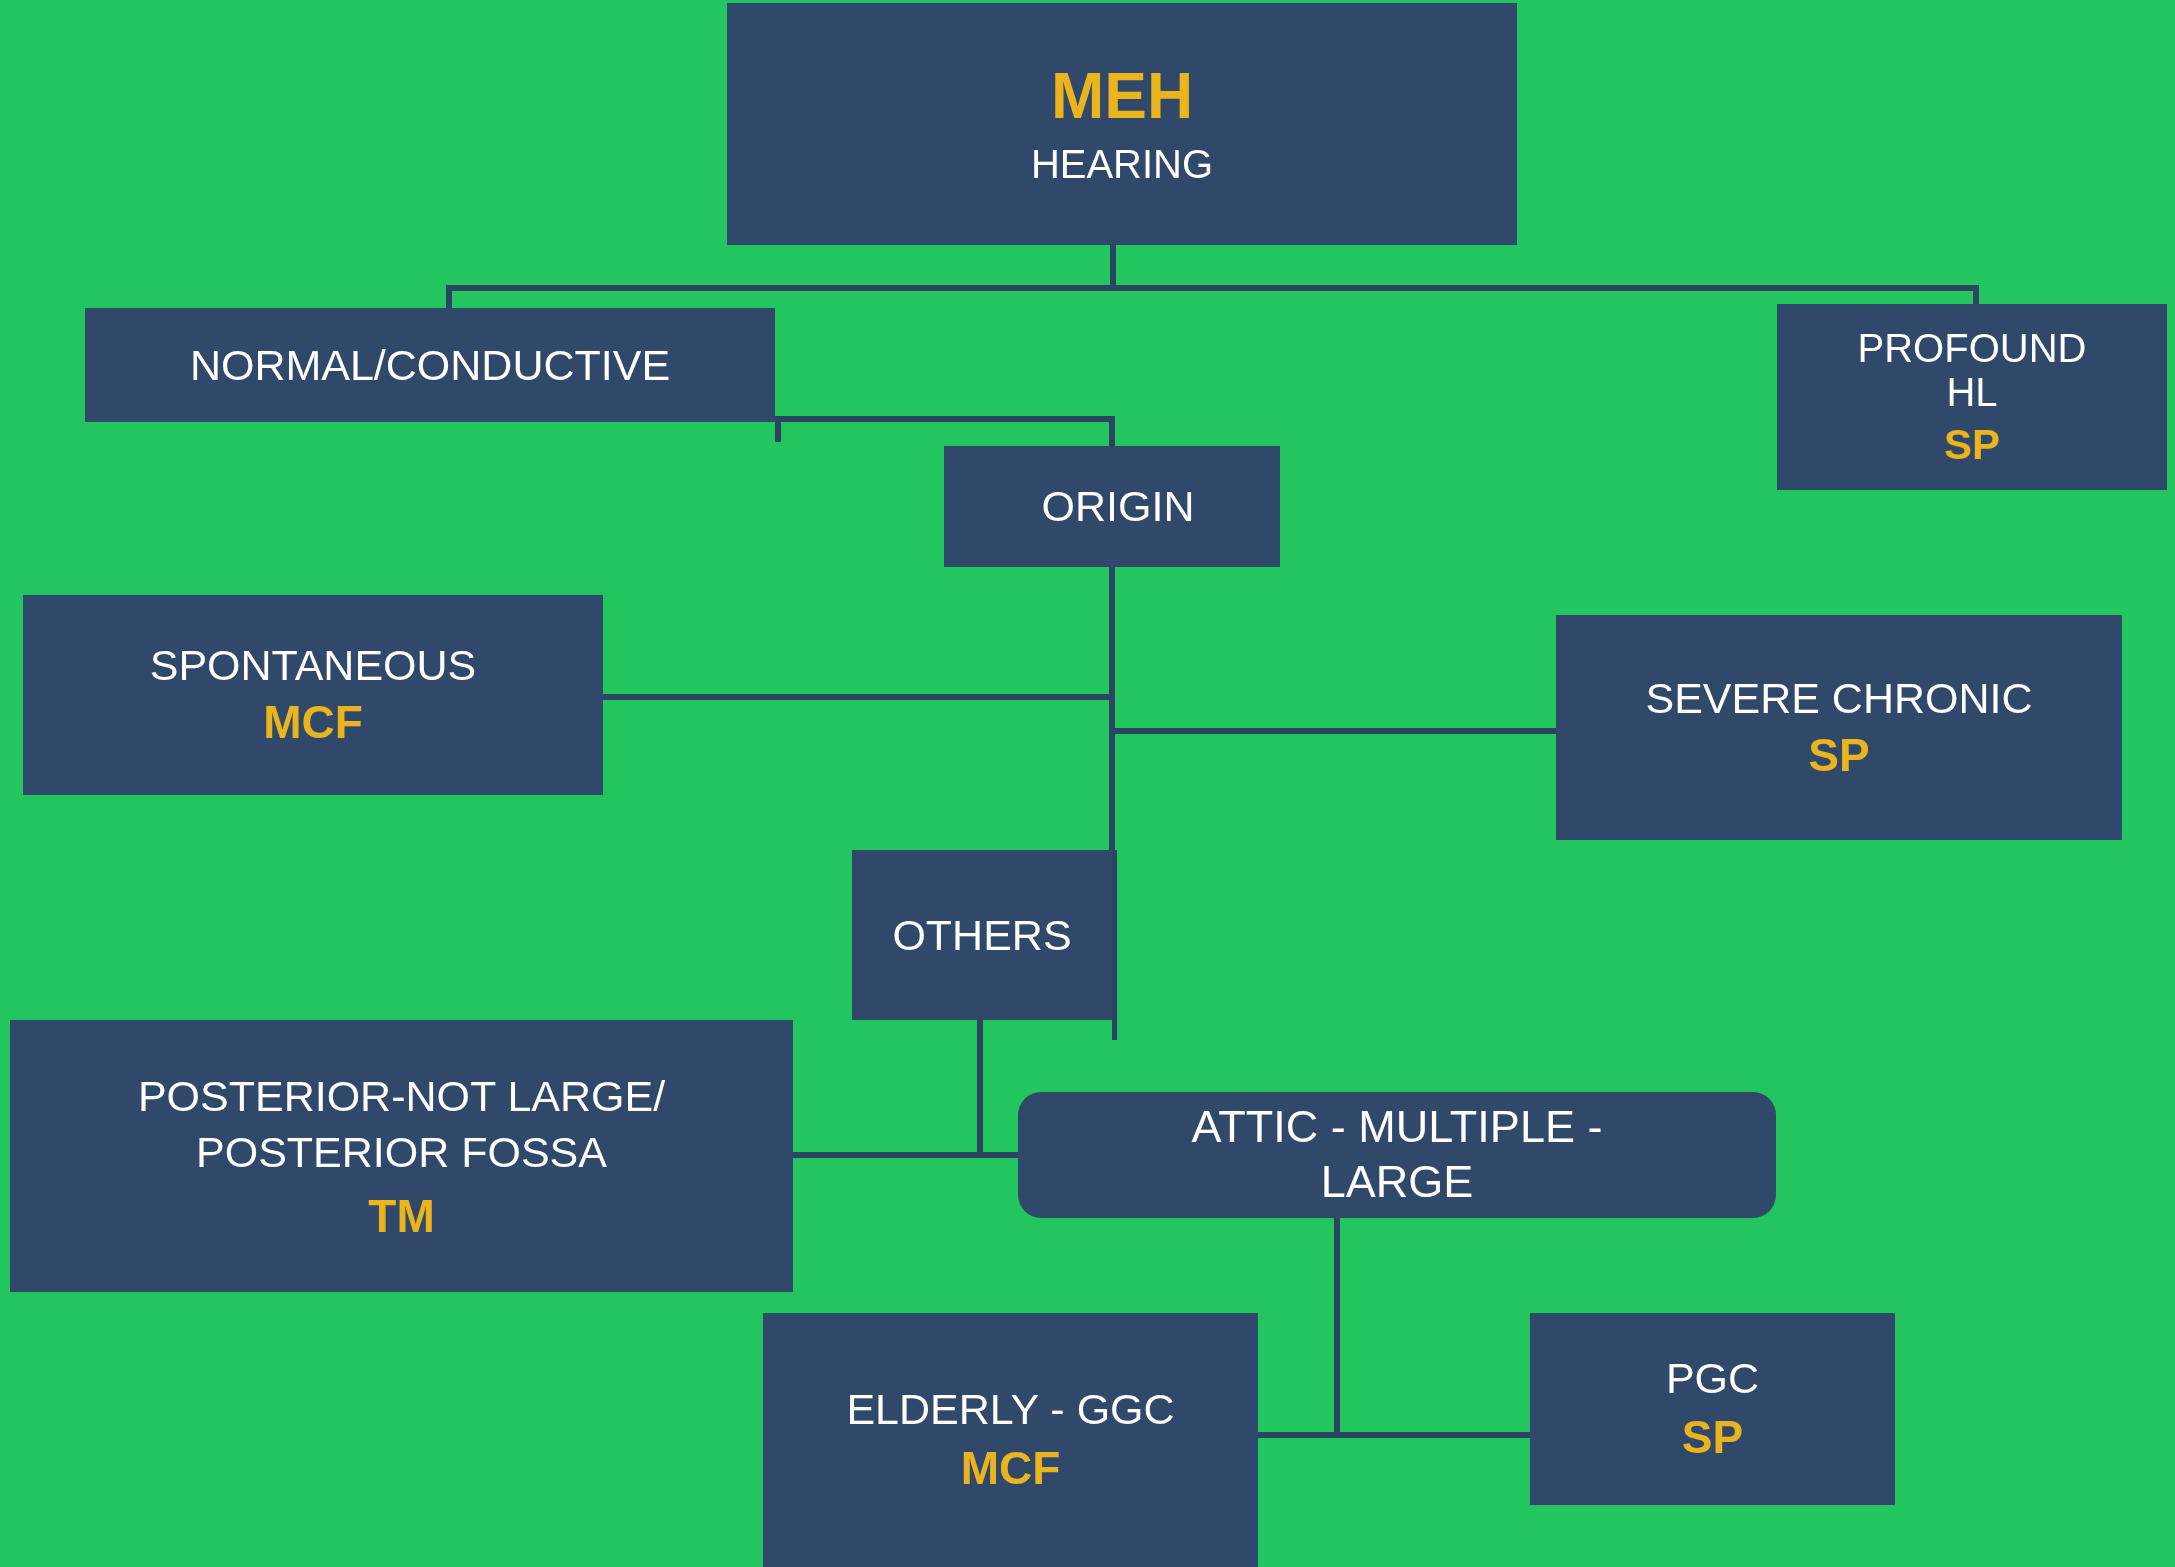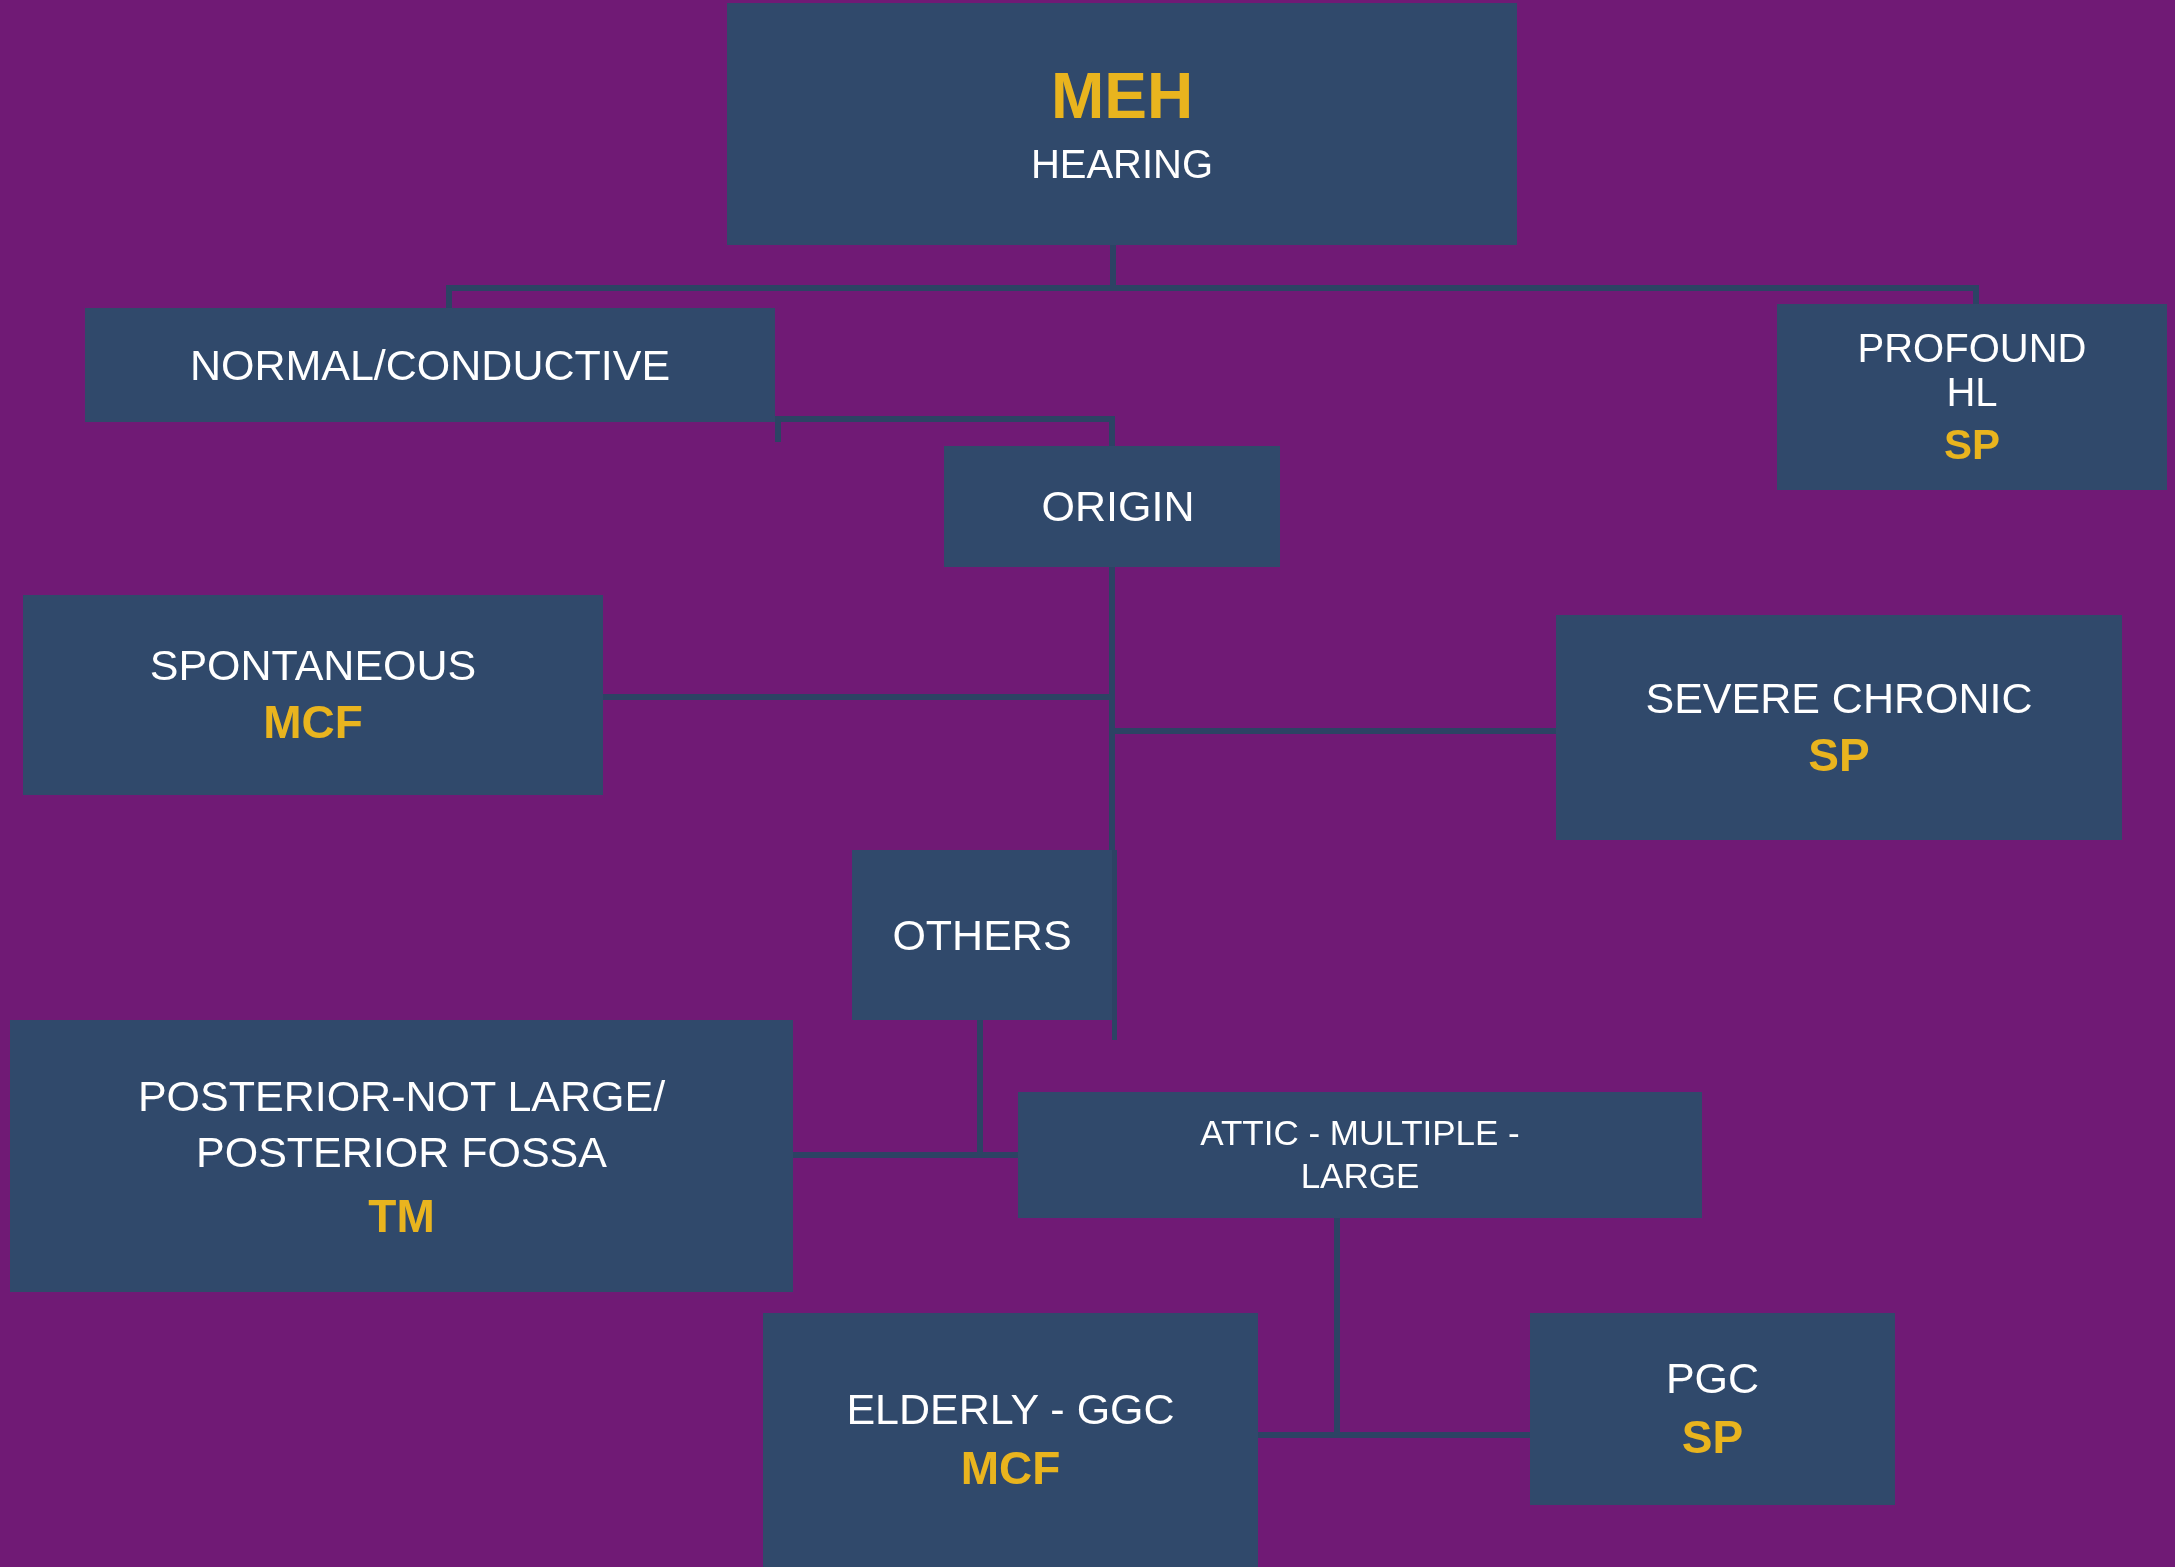--- a/index.html
+++ b/index.html
@@ -5,21 +5,21 @@
 <style>
   html, body {
     margin: 0;
     padding: 0;
     background: #ffffff;
   }
   #canvas {
     position: relative;
     width: 2175px;
     height: 1567px;
-    background: #701a75;
+    background: #22c55e;
     font-family: "Liberation Sans", sans-serif;
     overflow: hidden;
   }
   .node {
     position: absolute;
     background: #30496B;
     color: #ffffff;
     display: flex;
     flex-direction: column;
     align-items: center;
@@ -116,21 +116,21 @@
   <div class="node" style="left:852px; top:850px; width:260px; height:170px; font-size:43px;">
     <span class="title">OTHERS</span>
   </div>
 
   <div class="node" style="left:10px; top:1020px; width:783px; height:272px; font-size:43px;">
     <span class="title" style="line-height:1.3;">POSTERIOR-NOT LARGE/
 POSTERIOR FOSSA</span>
     <span class="code" style="font-size:46px; margin-top:10px;">TM</span>
   </div>
 
-  <div class="node" style="left:1018px; top:1092px; width:684px; height:126px; font-size:35px;">
+  <div class="node" style="left:1018px; top:1092px; width:758px; height:126px; font-size:45px;border-radius:23px;">
     <span class="title" style="line-height:1.22;">ATTIC - MULTIPLE -
 LARGE</span>
   </div>
 
   <div class="node" style="left:763px; top:1313px; width:495px; height:254px; font-size:43px;">
     <span class="title">ELDERLY - GGC</span>
     <span class="code" style="font-size:46px; margin-top:10px;">MCF</span>
   </div>
 
   <div class="node" style="left:1530px; top:1313px; width:365px; height:192px; font-size:43px;">

